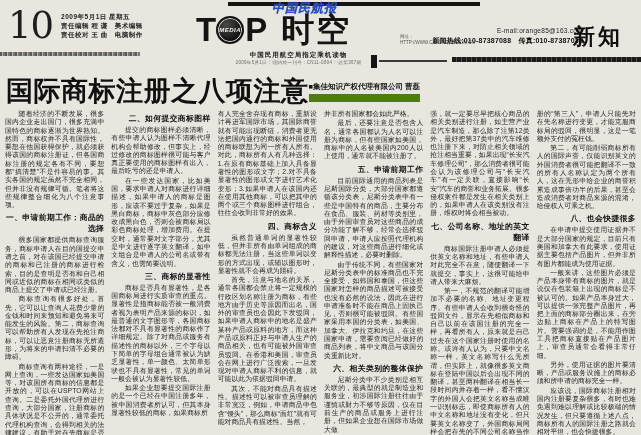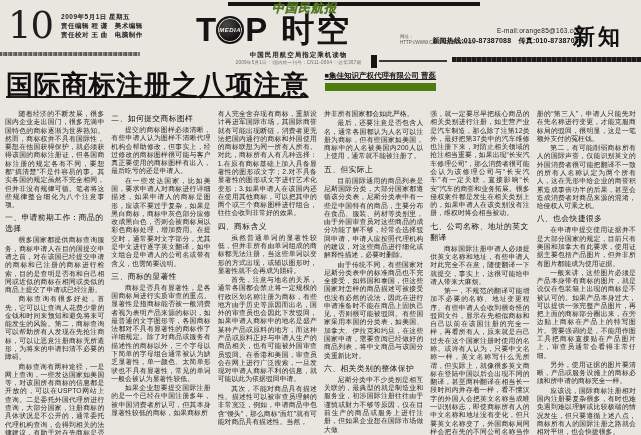--- a/index.html
+++ b/index.html
@@ -12,21 +12,21 @@
   
   .header{position:relative;height:66px;}
   .pagebox{position:absolute;left:8px;top:7px;display:flex;align-items:flex-start;gap:8px;}
   .pagenum{font-family:"DejaVu Serif",serif;font-size:37px;line-height:38px;font-weight:400;letter-spacing:-1px;}
   .pagebox .meta{padding-top:5px;}
   .meta div{font-size:6.5px;line-height:9px;font-weight:bold;color:#222;letter-spacing:.5px;}
   .stipple-rule{position:absolute;left:0;top:52px;width:140px;height:4px;
     background:repeating-linear-gradient(90deg,#5a5a58 0 2px,#b9b6b0 2px 3px,#777 3px 5px);}
   .topbar{position:absolute;left:228px;top:2px;width:252px;height:4px;background:#151515;}
   .script-logo{position:absolute;left:272px;top:0;font-size:12px;font-weight:bold;font-style:italic;
-    letter-spacing:1px;color:#4d7c0f;text-shadow:0 0 1px #555;}
+    letter-spacing:1px;color:#1d4ed8;text-shadow:0 0 1px #555;}
   .logo-row{position:absolute;left:196px;top:13px;display:flex;align-items:center;}
   .logo-letter{font-size:33px;font-weight:900;letter-spacing:-1px;color:#141414;line-height:33px;}
   .globe{width:24px;height:24px;border-radius:50%;background:radial-gradient(circle at 35% 30%,#4a4a4a,#101010 70%);
     border:2px solid #141414;box-shadow:inset 0 0 0 1px #d8d5cf;display:flex;align-items:center;justify-content:center;
     margin:0 1px;}
   .globe span{color:#f2efe9;font-size:6px;font-style:italic;font-weight:bold;letter-spacing:.5px;}
   .logo-cn{font-size:33px;font-weight:900;color:#141414;letter-spacing:2px;line-height:33px;margin-left:15px;}
   .tagline{position:absolute;left:196px;top:51px;width:205px;text-align:center;
     font-size:6.5px;font-weight:bold;letter-spacing:1px;color:#222;}
   .microline{position:absolute;left:186px;top:60px;width:225px;text-align:center;
@@ -34,33 +34,33 @@
   .website{position:absolute;left:400px;top:34px;width:72px;font-size:4.5px;line-height:6px;color:#55524d;}
   .mid-tick{position:absolute;left:371px;top:55px;width:6px;height:13px;background:#141414;}
   .mid-rule{position:absolute;left:379px;top:60px;width:68px;height:2px;background:#3a3a38;}
   .contact{position:absolute;right:58px;top:27px;text-align:right;}
   .contact .email{font-size:6.5px;color:#222;letter-spacing:.3px;}
   .contact .hotline{font-size:7px;font-weight:bold;color:#111;margin-top:2px;letter-spacing:.2px;}
   .section-label{position:absolute;right:18px;top:22px;font-size:22px;font-weight:900;letter-spacing:3px;color:#111;}
   .thick-rule{position:absolute;left:452px;right:0;top:57px;height:5px;
     background:repeating-linear-gradient(90deg,#1b1b1b 0 4px,#4d4d4b 4px 5px);}
   
-  .headline-row{display:flex;align-items:flex-start;gap:16px;padding:5px 6px 1px 6px;height:34px;text-decoration:underline;}
+  .headline-row{display:flex;align-items:flex-end;gap:0;padding:5px 6px 1px 6px;height:34px;}
   h1.headline{margin:0;font-size:27px;line-height:28px;font-weight:900;letter-spacing:.5px;color:#101010;
     font-family:"Liberation Sans","DejaVu Sans",sans-serif;white-space:nowrap;}
   .byline{font-size:7.5px;font-weight:bold;color:#1a1a1a;border-bottom:8px solid #4d7c0f;
     padding-bottom:2px;margin-bottom:3px;white-space:nowrap;}
   
   .body-cols{display:grid;grid-template-columns:repeat(6,1fr);gap:0 7px;
     padding:4px 5px 0 5px;height:326px;overflow:hidden;}
   .col{overflow:hidden;}
   .para{margin:0 0 1px 0;font-size:6.8px;line-height:1.22;text-align:justify;
     text-indent:2em;color:#262626;letter-spacing:.1px;}
   .para.cont{text-indent:0;}
-  .sec-h{margin:3px 0 2px 0;font-size:7.8px;font-weight:normal;text-align:left;color:#111;letter-spacing:.4px;}
+  .sec-h{margin:3px 0 2px 0;font-size:7.8px;font-weight:bold;text-align:right;color:#111;letter-spacing:.4px;}
 </style>
 </head>
 <body>
 
 <div class="header">
   <div class="pagebox">
     <div class="pagenum">10</div>
     <div class="meta">
       <div>2009年5月1日 星期五</div>
       <div>责任编辑 程 谦　美术编辑</div>
@@ -119,21 +119,21 @@
   <div class="col">
       <p class="para cont">有人完全舍弃现有商标，重新设计再进军国际市场，其国际商誉就有可能出现断链，消费者更无法把国内通行的商标和外国使用的商标联想为同一所有人所有。对此，商标所有人有几种选择：1.在原有商标基础上加入具备显著性的图形或文字；2.对不具备显著性的图形或文字进行艺术化变形；3.如果申请人在该国内还在使用其他商标，可以把其中的两个或三个商标图样进行组合，往往会收到非常好的效果。</p>
       <h3 class="sec-h">四、商标含义</h3>
       <p class="para">虽然普通单词的显著性较低，但并非所有由单词组成的商标都无法注册，当这些单词以变形的方式出现，或辅以图形时，显著性就不会再成为阻碍。</p>
       <p class="para">首先，注意与地名的关系，通常各国都会禁止将一定规模的行政区划名称注册为商标，有些地方由于历史等原因而出名，国外的审查员也会因此下发驳回，如果申请人商标中的地名是盛产某种产品或原料的地方，而这种产品或原料正好与申请人生产的商品相关，也有可能被外国审查员驳回。在香港和美国，审查员会在网上进行广泛搜索，一旦发现对申请人商标不利的信息，就可能以此为依据驳回申请。</p>
       <p class="para">其次，不能对商品具有描述性。描述性可以被审查员理解的非常宽泛，例如，申请商品中包含“馒头”，那么商标“面红”就有可能对商品具有描述性。当然，</p>
     </div>
   <div class="col">
       <p class="para cont">并非所有国家都会如此严格。</p>
       <p class="para">最后，还要注意是否包含人名，通常各国都认为人名可以注册为商标，但有些国家如美国，商标中的人名被美国内200人以上使用，通常就不能被注册了。</p>
-      <h3 class="sec-h">五、但实际上</h3>
+      <h3 class="sec-h">五、申请前期工作</h3>
       <p class="para">目前国际通用的商品列表是尼斯国际分类，大部分国家都遵循该分类表，尼斯分类表中有一些是中国特有的商品，主要分布在食品、服装、药材等类别里，由于外国审查员对这些商品的成分功能了解不够，经常会选择驳回申请，申请人应按照代理机构的建议，对这些商品进行细化或解释性描述，必要时删除。</p>
       <p class="para">由于传统不同，有些国家对尼斯分类表中的标准商品也不完全接受，如韩国和泰国，但这些国家对怎样的商品描述可被接受也没有必然的说法，因此在进行申请准备时不能在商品上固执己见，否则很可能被驳回。有些国家采用本国的分类表，如美国、加拿大、伊拉克和约旦，在这些国家申请，需要查阅已经做好的商品列表，将中文商品与该国分类重新比对。</p>
       <h3 class="sec-h">六、相关类别的整体保护</h3>
       <p class="para">尼斯分类中不少类别是相互关联的，最典型的就是制造业和服务业，初涉国际注册往往由于谨慎或财力不够等原因，仅在目前生产的商品或服务上进行注册，但如果企业想在国际市场做大做</p>
     </div>
   <div class="col">
       <p class="para cont">强，就一定要尽早把核心商品的相关类别进行注册，如主营产业是汽车制造，那么除了注第12类外，最好把第37类中的汽车维修也注册下来，对防止相关领域的抢注相当重要，如果出现“长安汽车修理公司”，那么消费者很可能会认为该修理公司与“长安汽车”有一定关联，直接影响“长安”汽车的商誉和业务拓展。很多侵权案件都是发生在相关类别上的，如果申请人在该类别没有注册，维权时将会相当被动。</p>
       <h3 class="sec-h">七、公司名称、地址的英文翻译</h3>
       <p class="para">商标国际注册申请人必须提供英文名称和地址，有些申请人对此完全不在意，随便翻译一下就提交，事实上，这很可能给申请人带来大麻烦。</p>
       <p class="para">第一，不规范的翻译可能增加不必要的名称、地址变更程序。有些申请人会收到很奇怪的驳回文件，显示在先相似商标和自己以前在该国注册的完全一样，再看所有人，原来就是自己过去在这个国家注册时使用的名称。或许有人认为，只要中文名称一样，英文名称写什么无所谓，但实际上，就像很多英文商标在登陆中国以后会出现不同的翻译，甚至两种翻译在相当长一段时间内并存着一样，看不懂汉字的外国人会把英文名称当成唯一识别标志，即使商标所有人的中文名称和地址没有变化，但只要英文名称变了，外国商标局同样会把在先的不同公司名称当作是在先注</p>

